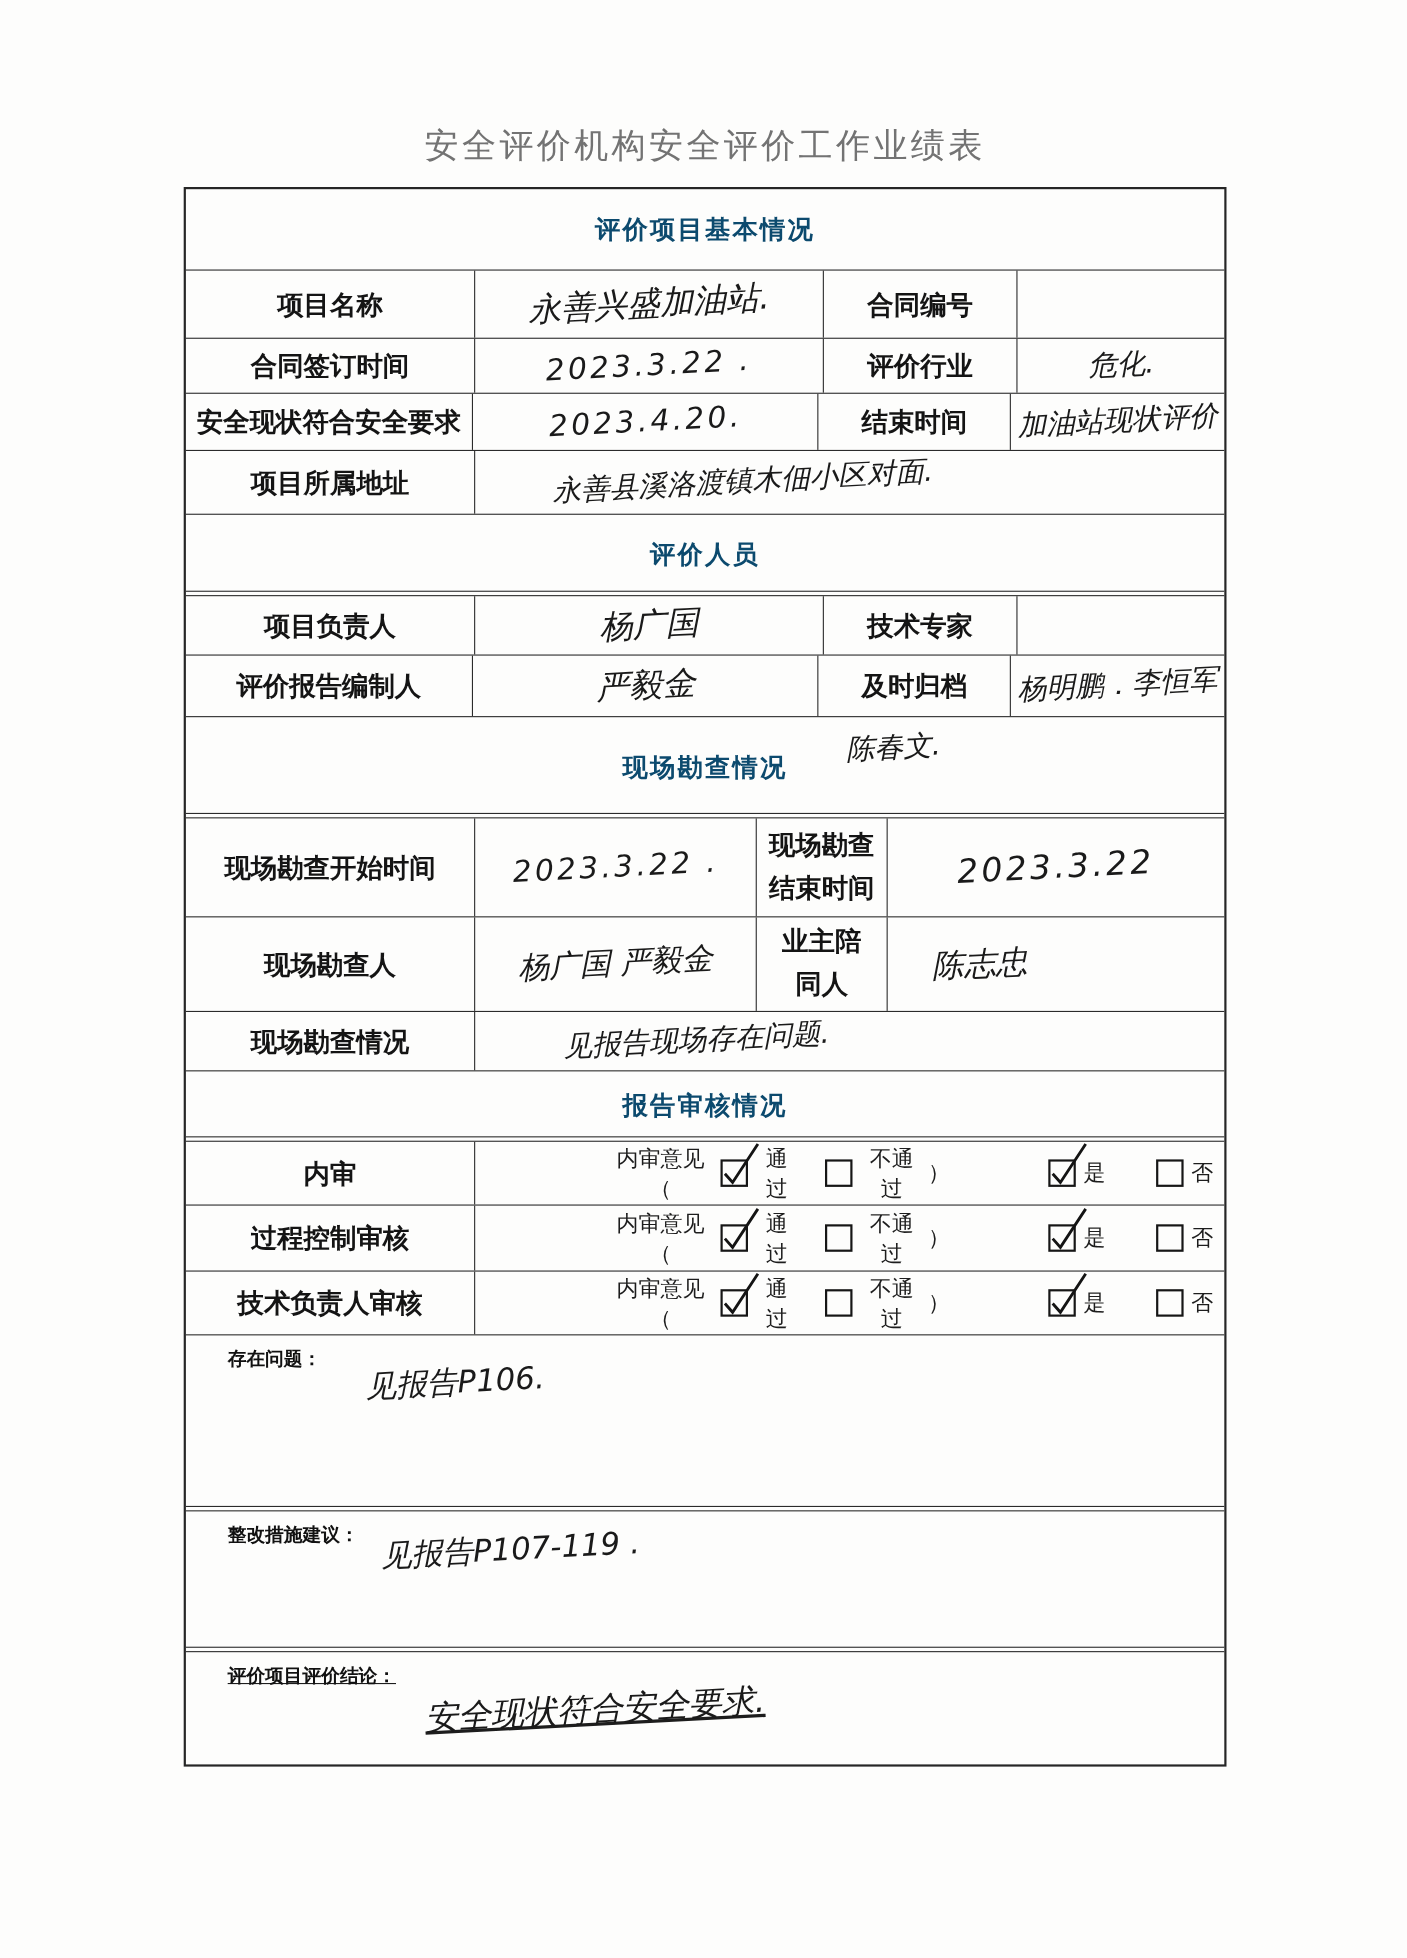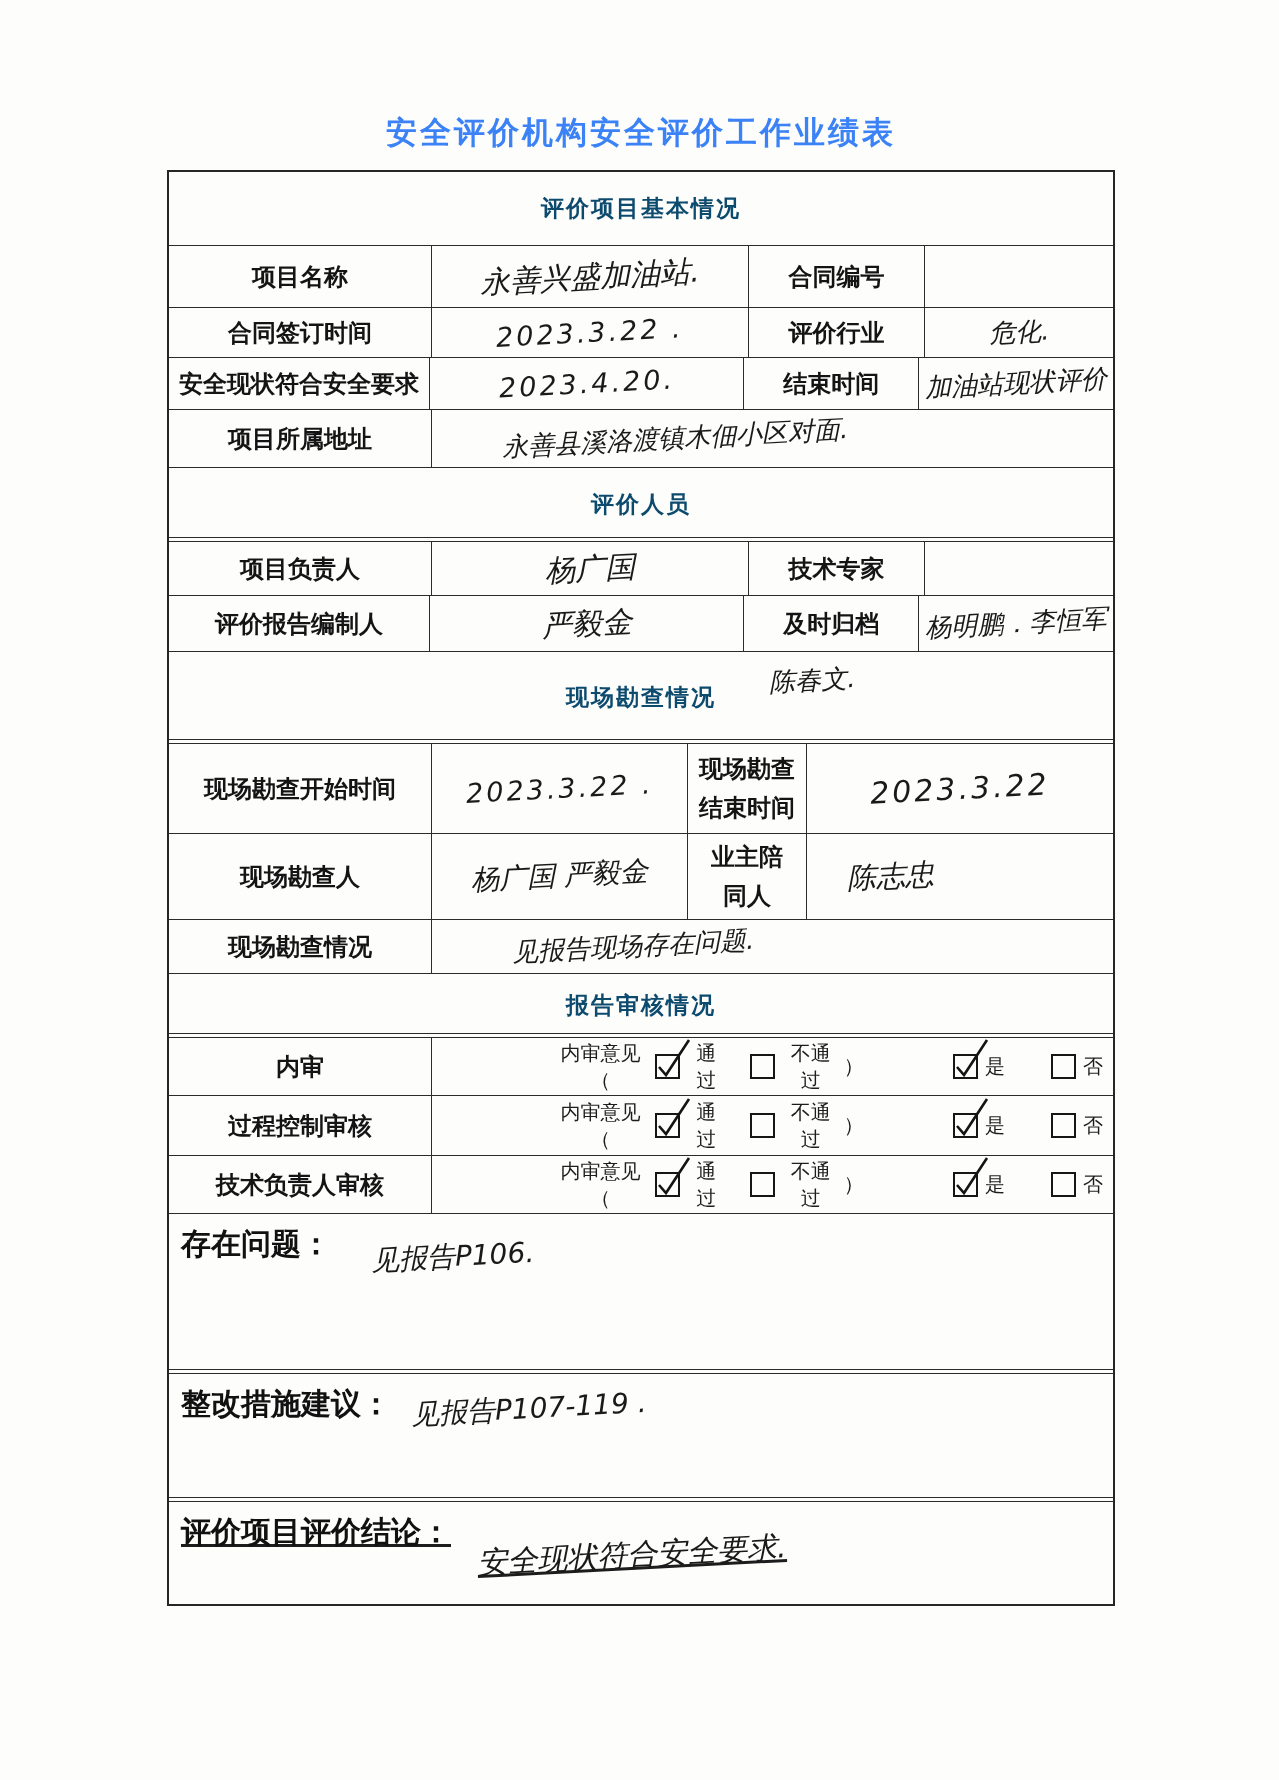--- a/index.html
+++ b/index.html
@@ -1,19 +1,19 @@
 <!DOCTYPE html>
 <html><head>
 <meta charset="utf-8">
 <style>
   html,body{margin:0;padding:0;background:#ffffff;}
   .page{position:relative;width:1279px;height:1780px;background:#fdfdfc;
         font-family:"Liberation Sans", sans-serif;color:#1d1d1d;overflow:hidden;}
   .doc-title{position:absolute;top:112px;left:167px;width:948px;text-align:center;
-        font-size:31px;font-weight:bold;letter-spacing:3px;color:#3b82f6;}
+        font-size:31px;font-weight:normal;letter-spacing:3px;color:#737373;}
   .tbl{position:absolute;left:167px;top:170px;width:948px;border:2px solid #262626;
        box-sizing:border-box;background:transparent;}
   .row{display:flex;position:relative;box-sizing:border-box;border-bottom:1px solid #2b2b2b;}
   .row:last-child{border-bottom:none;text-decoration:underline;}
   .c{box-sizing:border-box;border-right:1px solid #2b2b2b;display:flex;align-items:center;
      justify-content:center;text-align:center;padding:2px 6px;position:relative;}
   .c:last-child{border-right:none;}
   .c.nb{border-right:none;}
   .label{font-size:24px;color:#141414;font-weight:bold;}
   .sec{justify-content:center;align-items:center;font-weight:bold;font-size:23px;
@@ -39,21 +39,21 @@
   .cb{display:inline-block;width:21px;height:21px;border:2px solid #161616;position:relative;
       vertical-align:middle;margin:0 7px 0 2px;flex:none;}
   .cb svg{display:none;position:absolute;left:-5px;top:-19px;overflow:visible;}
   .cb.checked svg{display:block;}
   .rv-cell{justify-content:flex-start;padding-left:120px;font-size:20px;}
   .rv-cell .lbl{margin-right:4px;}
   .gap{display:inline-block;width:86px;}
   .two-line{flex-direction:column;line-height:1.6;}
   
   .bigcell{align-items:flex-start;justify-content:flex-start;padding:10px 12px;}
-  .bigcell .blabel{font-size:30px;font-weight:bold;color:#111;}
+  .bigcell .blabel{font-size:17px;font-weight:bold;color:#111;margin-left:26px;}
   
   .notes{position:absolute;left:170px;top:1612px;width:1000px;font-size:20px;
          font-weight:600;color:#161616;line-height:1.85;}
   .notes .l2{margin-left:40px;}
 </style>
 </head>
 <body>
 
 <div class="page">
 

